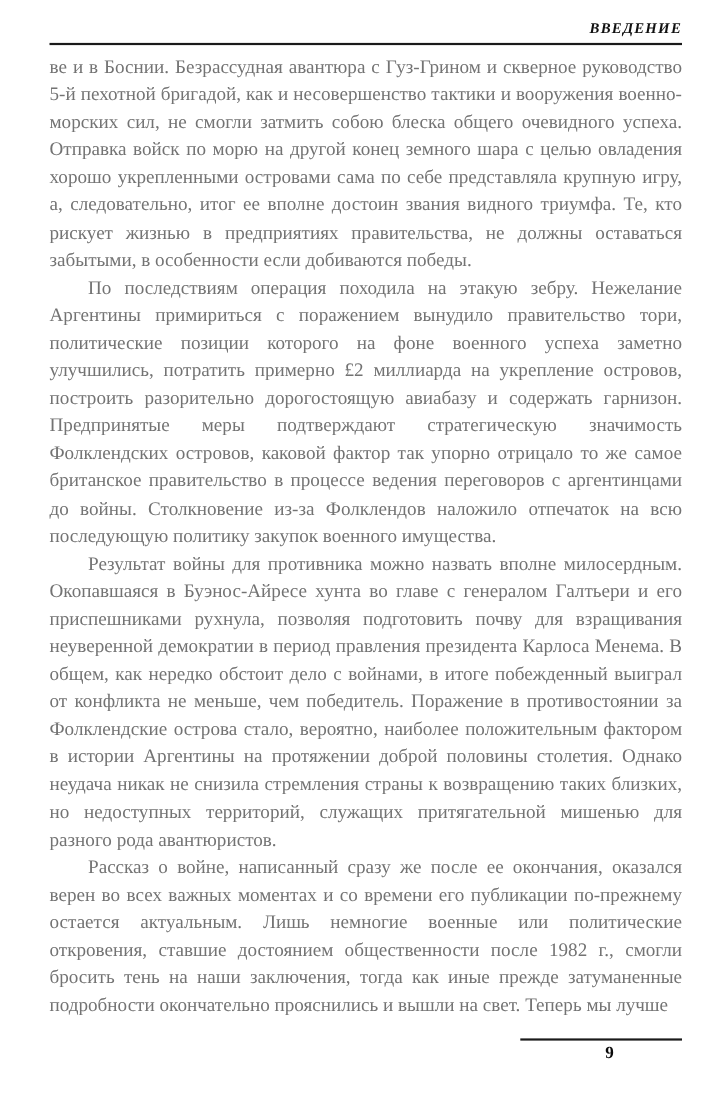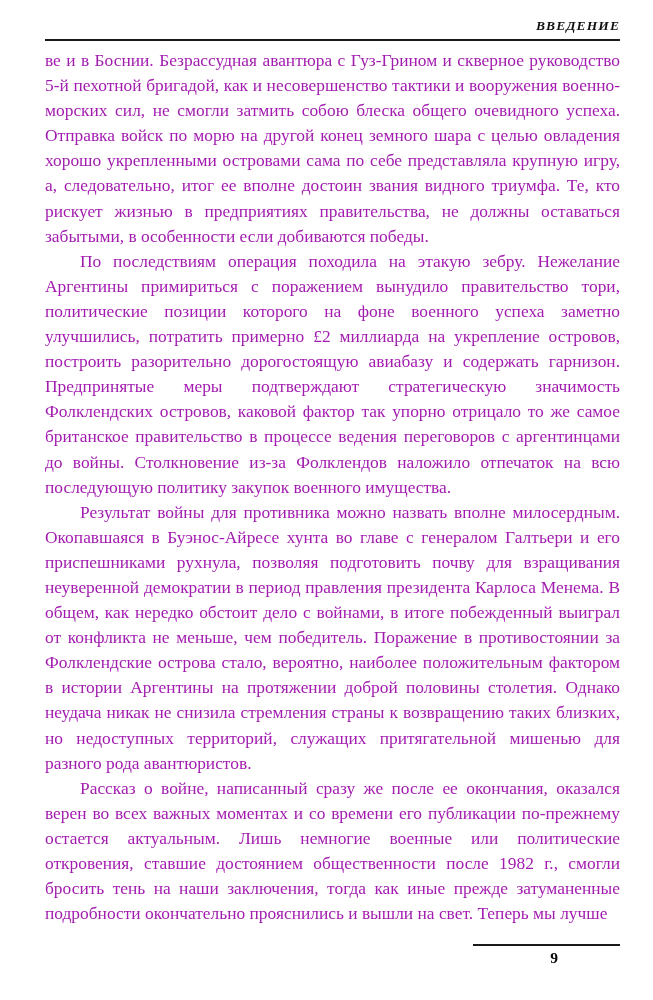--- a/index.html
+++ b/index.html
@@ -61,21 +61,21 @@
   }
 
   p.body-par {
     margin: 0;
     padding: 0;
     text-align: justify;
     text-justify: inter-word;
     text-indent: 35px;
     font-size: 17.4px;
     line-height: 25.1px;
-    color: #a21caf;
+    color: #737373;
     -webkit-font-smoothing: none;
     hyphens: none;
   }
   
   p.body-par.continued {
     text-indent: 0;
   }
 
   
   .footer-rule {

